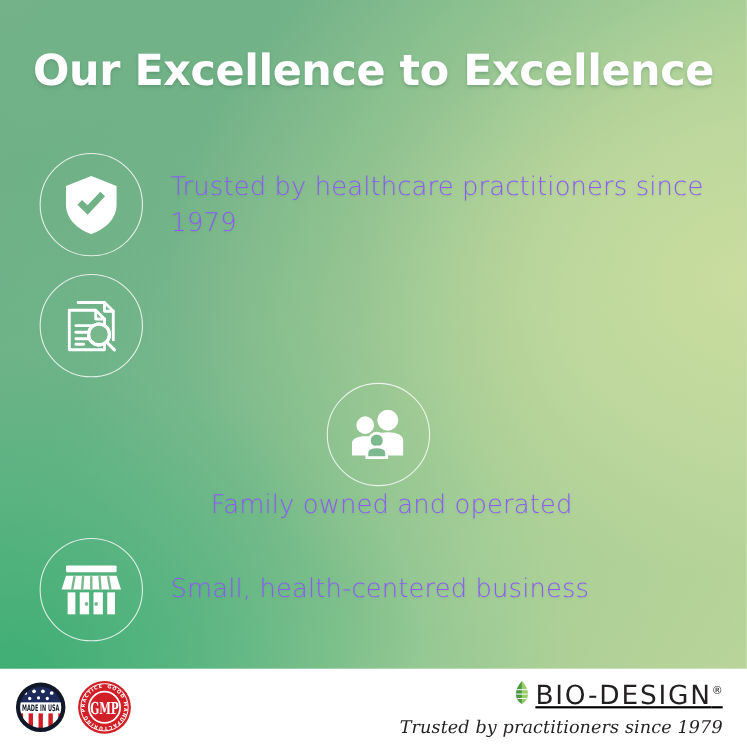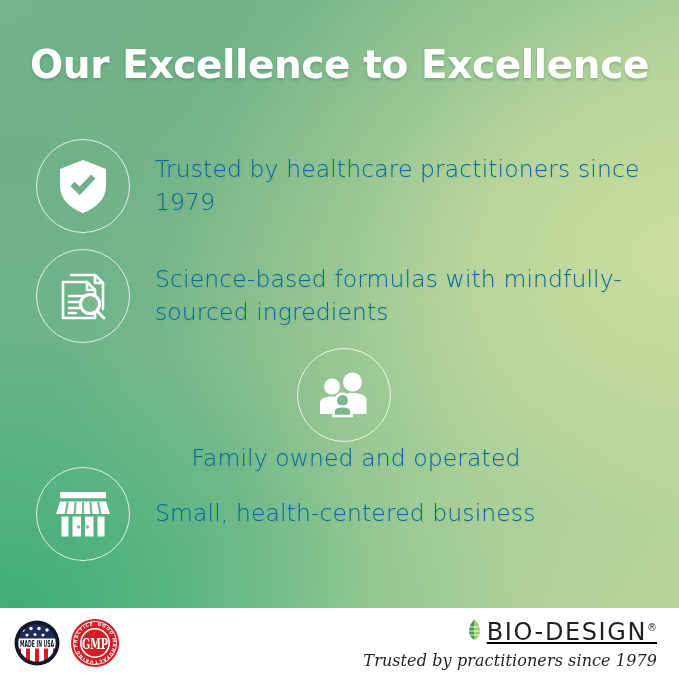--- a/index.html
+++ b/index.html
@@ -51,37 +51,37 @@
     position: absolute;
     left: 36px;
     width: 615px;
     height: 96px;
     display: flex;
     align-items: center;
   }
   #row0 { top: 138px; }
   #row1 { top: 248px; }
   #row2 { top: 348px; flex-direction: column; }
-  #row3 { top: 466px; }
+  #row3 { top: 488px; }
 
   .ring {
     flex: 0 0 auto;
     width: 92px;
     height: 92px;
     border: 1.6px solid rgba(255,255,255,0.80);
     border-radius: 50%;
     display: flex;
     align-items: center;
     justify-content: center;
   }
   .ring svg { display: block; }
 
   .feature-text {
     margin-left: 25px;
-    color: #0369a1;
+    color: #8b5cf6;
     font-family: "DejaVu Sans", sans-serif;
     font-size: 23.5px;
     font-weight: 300;
     line-height: 1.42;
     letter-spacing: 0.1px;
     text-shadow: 0 1px 2px rgba(80,130,100,0.22);
   }
 
   
   #footer {
@@ -169,21 +169,20 @@
             <path d="M15 46 H22"></path>
           </g>
           <g fill="none" stroke="#ffffff" stroke-width="2.8" stroke-linecap="round">
             <circle cx="36" cy="37" r="9.5" fill="#79b88d"></circle>
             <circle cx="36" cy="37" r="9.5"></circle>
             <path d="M43.2 44.2 L50 51"></path>
           </g>
         </svg>
       </span>
     </div>
-    <div class="feature-text">Science-based formulas with mindfully-sourced ingredients</div>
   </div>
 
   <div class="row" id="row2">
     <div class="ring">
       <span>
         <svg width="58" height="58" viewBox="0 0 58 58">
           <g fill="#ffffff">
             <circle cx="37.5" cy="16" r="9.5"></circle>
             <path d="M23.5 48 V34 C23.5 29.6 29.5 27 37.5 27 C45.5 27 51.5 29.6 51.5 34 V48 Z"></path>
             <circle cx="17" cy="20.5" r="8"></circle>

